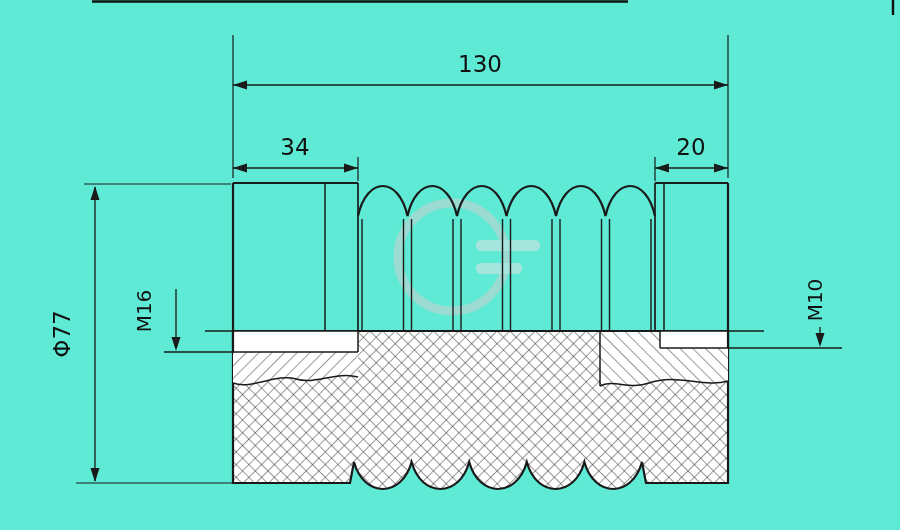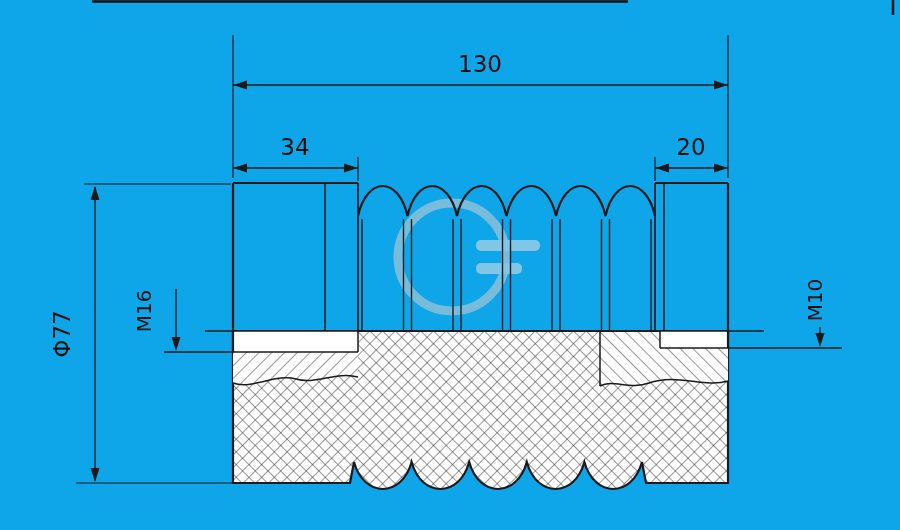--- a/index.html
+++ b/index.html
@@ -1,18 +1,18 @@
 <!DOCTYPE html>
 <html><head>
 <meta charset="utf-8">
 <style>
   html, body { margin: 0; padding: 0; background: #ffffff; }
   .stage {
     width: 900px; height: 530px;
-    background: #0ea5e9;
+    background: #5eead4;
     position: relative;
     overflow: hidden;
     font-family: "DejaVu Sans", sans-serif;
   }
   svg { display: block; }
   .outline   { stroke: #1a1a1a; fill: none; stroke-width: 2.2; stroke-linecap: butt; }
   .outline2  { stroke: #1a1a1a; fill: none; stroke-width: 1.7; }
   .inner     { stroke: #1a1a1a; fill: none; stroke-width: 1.5; }
   .wall      { stroke: #1a1a1a; fill: none; stroke-width: 1.4; }
   .dimline   { stroke: #1a1a1a; fill: none; stroke-width: 1.3; }

